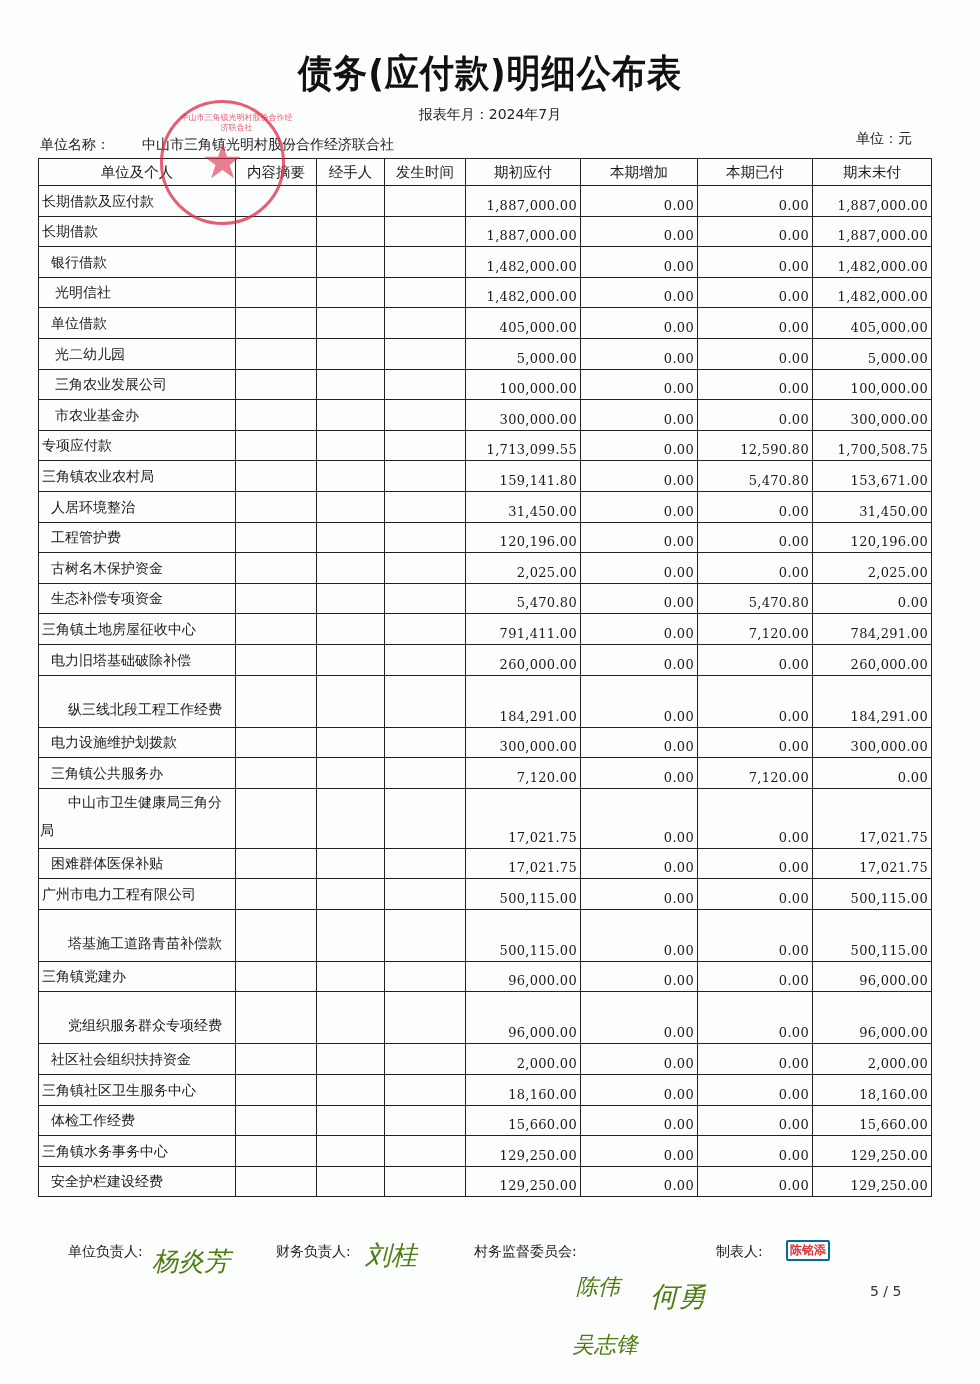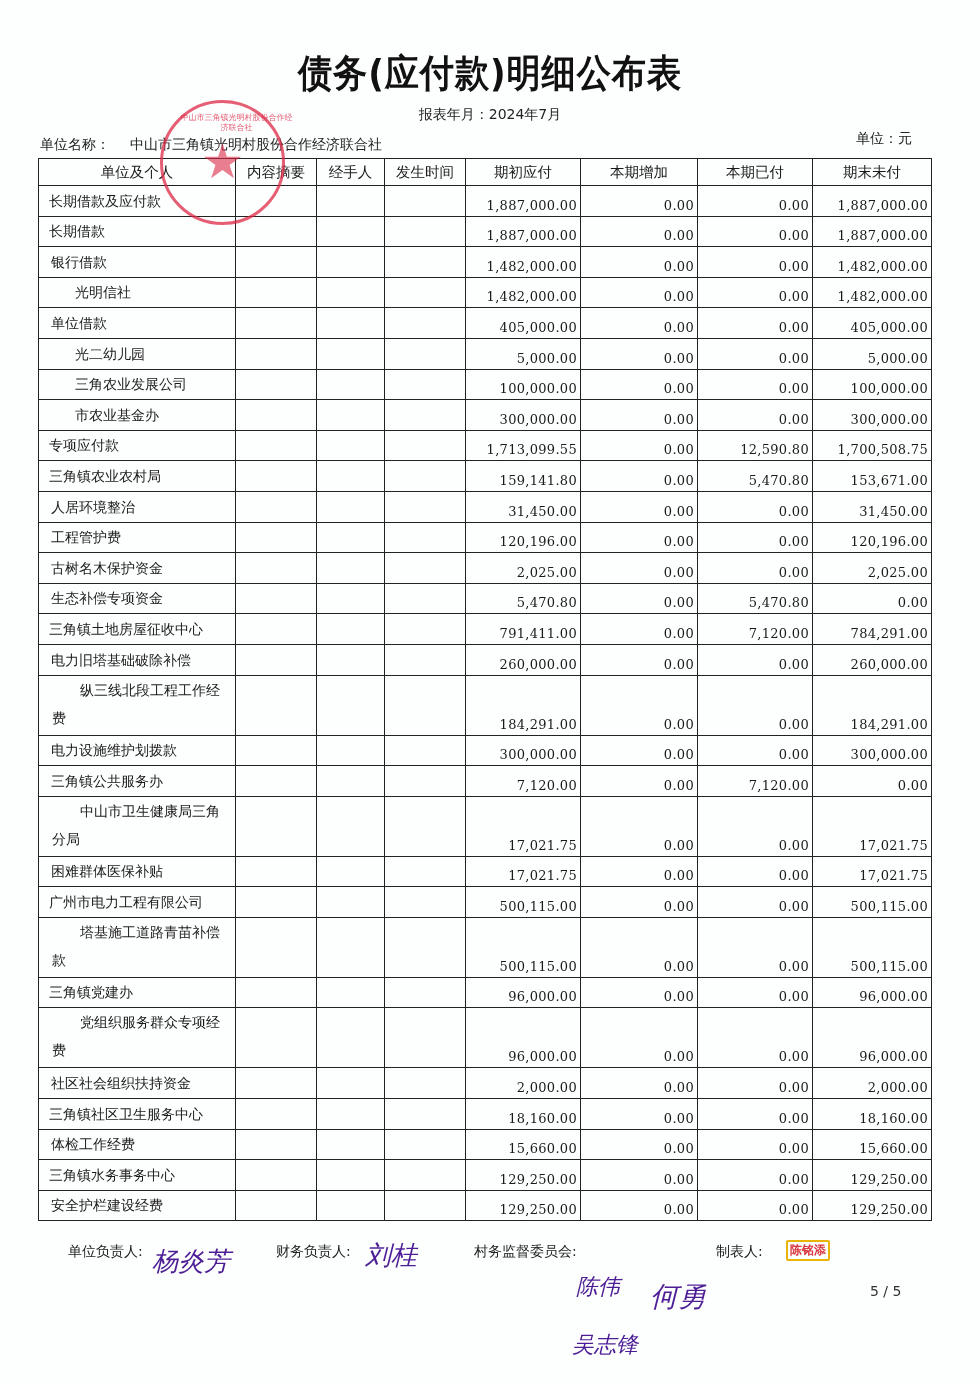--- a/index.html
+++ b/index.html
@@ -7,47 +7,47 @@
     width: 980px; height: 1384px; background: #fdfefe; position: relative; overflow: hidden;
     font-family: "DejaVu Sans", sans-serif; color: #1a1a1a;
   }
   .title {
     position: absolute; left: 0; width: 980px; top: 48px; text-align: center;
     font-family: "DejaVu Sans", sans-serif; font-size: 38px; font-weight: bold; letter-spacing: 1px; color: #111;
     transform: scaleX(0.9);
   }
   .period { position: absolute; left: 0; width: 980px; top: 106px; text-align: center; font-size: 14px; color: #222; }
   .unit-name { position: absolute; left: 40px; top: 136px; font-size: 14px; color: #222; }
-  .unit-name .lbl { margin-right: 20px; }
+  .unit-name .lbl { margin-right: 32px; }
   .unit { position: absolute; right: 68px; top: 130px; font-size: 14px; color: #222; }
   table.main {
     position: absolute; left: 38px; top: 158px; border-collapse: collapse; table-layout: fixed;
     width: 893px;
   }
   table.main th, table.main td {
     border: 1.5px solid #222; font-weight: normal; font-size: 14px; padding: 0 3px;
   }
   table.main th { height: 26px; text-align: center; font-size: 14.5px; }
   table.main td { height: 26.6px; vertical-align: bottom; padding-bottom: 3px; }
-  table.main td.name { text-align: left; padding-left: 10px; line-height: 24px; }
+  table.main td.name { text-align: left; padding-left: 3px; line-height: 24px; }
   table.main td.name.l2 { padding-left: 12px; }
-  table.main td.name.l3 { padding-left: 36px; }
-  table.main tr.wrap td.name { text-indent: 28px; padding-left: 13px; line-height: 28px; }
+  table.main td.name.l3 { padding-left: 16px; }
+  table.main tr.wrap td.name { text-indent: 28px; padding-left: 1px; line-height: 28px; font-family: Liberation Mono, monospace; }
   table.main tr.wrap td { height: 48px; }
   table.main td.num { text-align: right; font-family: "DejaVu Serif", serif; font-size: 13px; letter-spacing: 0.3px; }
   .stamp {
     position: absolute; left: 160px; top: 100px; width: 125px; height: 125px; border-radius: 50%;
     border: 3px solid rgba(220,40,70,0.75); box-sizing: border-box; pointer-events: none;
   }
   .stamp .star { position: absolute; left: 38px; top: 30px; font-size: 48px; color: rgba(220,40,70,0.6); }
   .stamp .ring { position: absolute; left: 0; top: 0; width: 100%; text-align: center; font-size: 11px; color: rgba(220,40,70,0.75); padding-top: 6px; }
   .footer { position: absolute; top: 1243px; font-size: 14px; color: #222; }
-  .sig { position: absolute; font-family: "DejaVu Serif", serif; font-style: italic; color: #4c1d95; }
+  .sig { position: absolute; font-family: "DejaVu Serif", serif; font-style: italic; color: #4d7c0f; }
   .seal-small {
-    position: absolute; left: 786px; top: 1240px; border: 2px solid #eab308; color: #d8343c;
+    position: absolute; left: 786px; top: 1240px; border: 2px solid #0369a1; color: #d8343c;
     font-size: 12px; font-weight: bold; padding: 0 2px; border-radius: 2px;
   }
   .page-num { position: absolute; left: 870px; top: 1283px; font-size: 14px; color: #333; }
 </style>
 </head>
 <body>
 
 <div class="title">债务(应付款)明细公布表</div>
 <div class="period">报表年月：2024年7月</div>
 <div class="unit-name">

